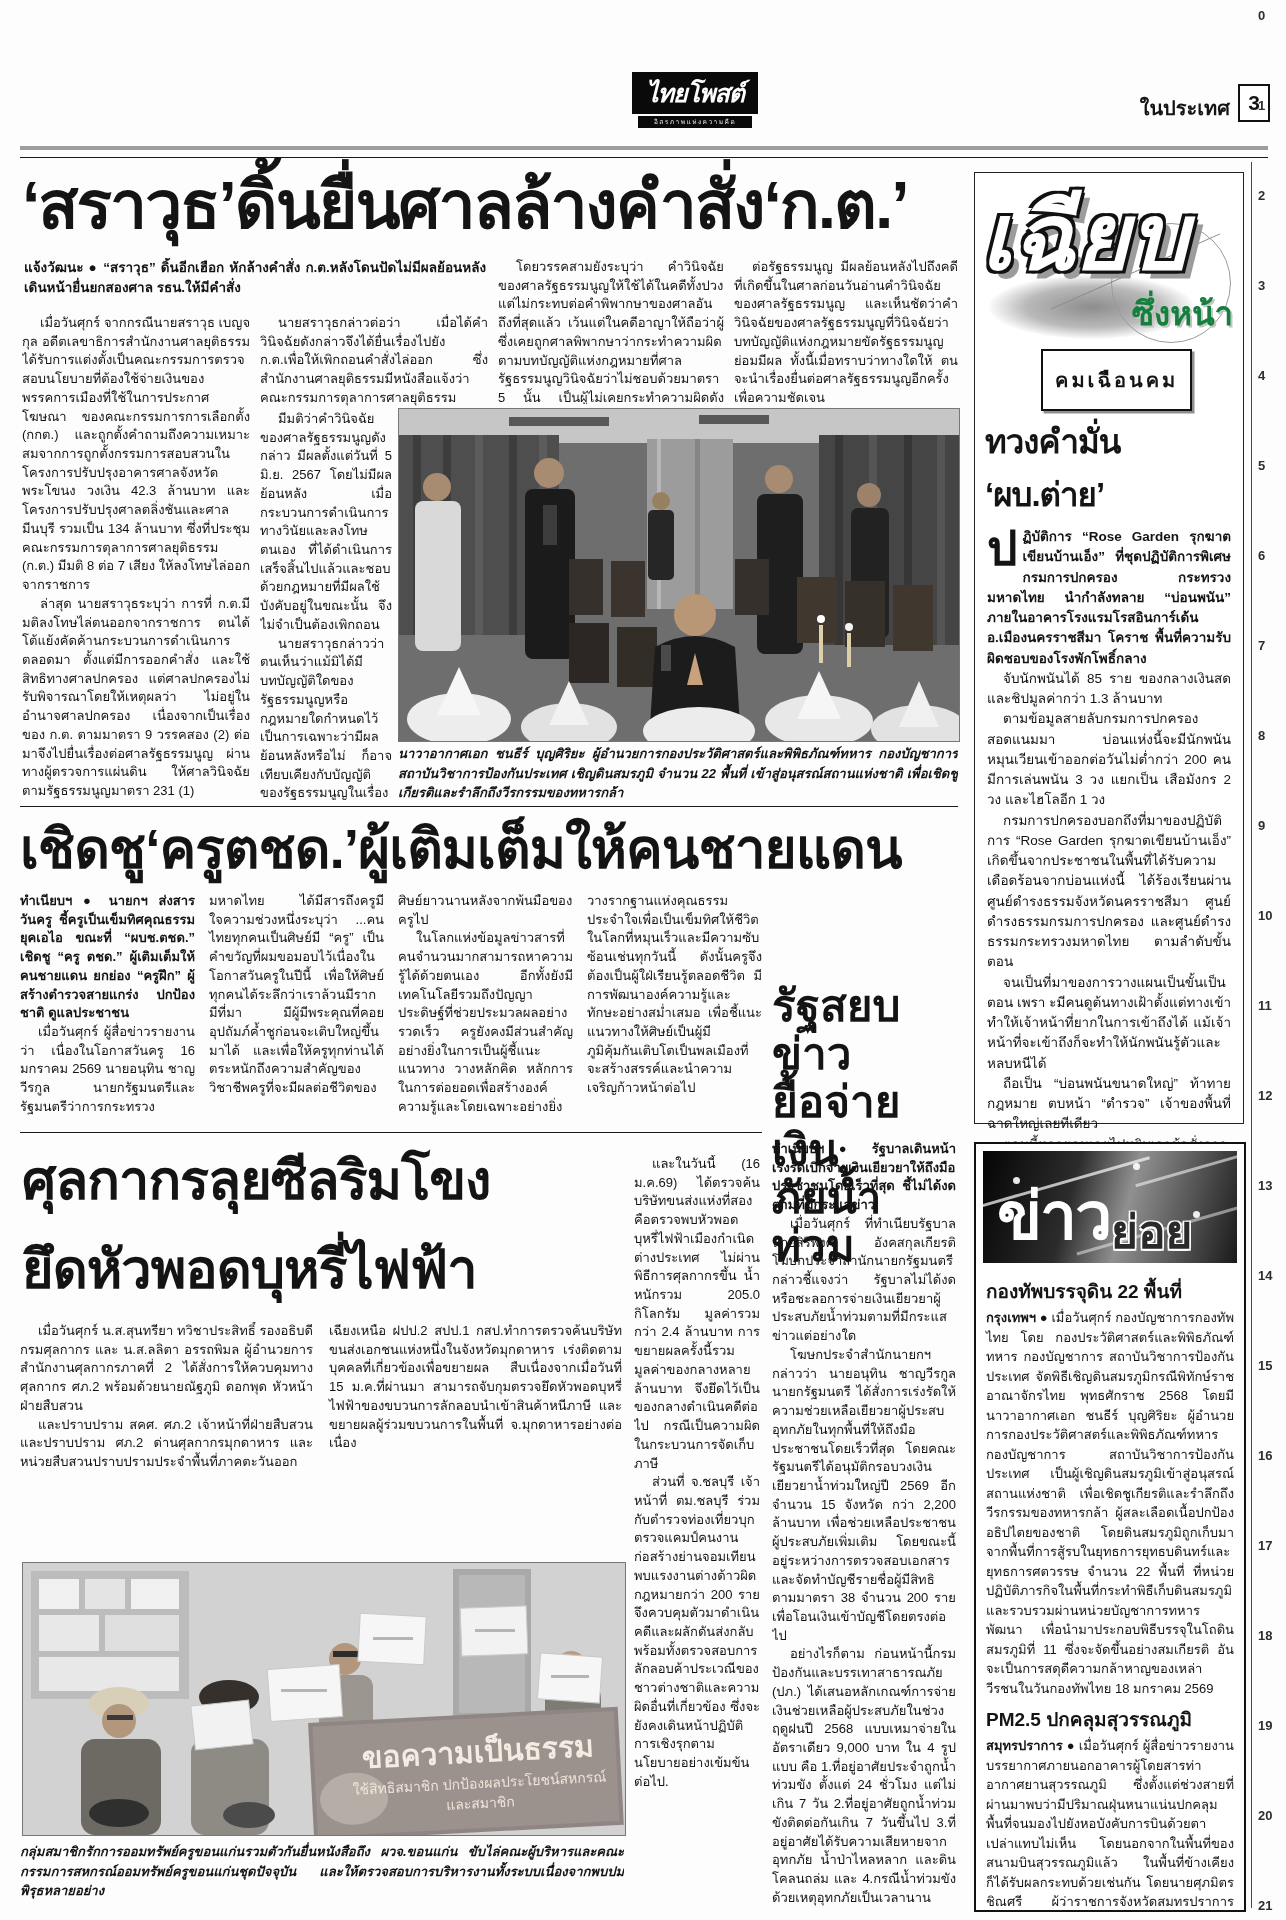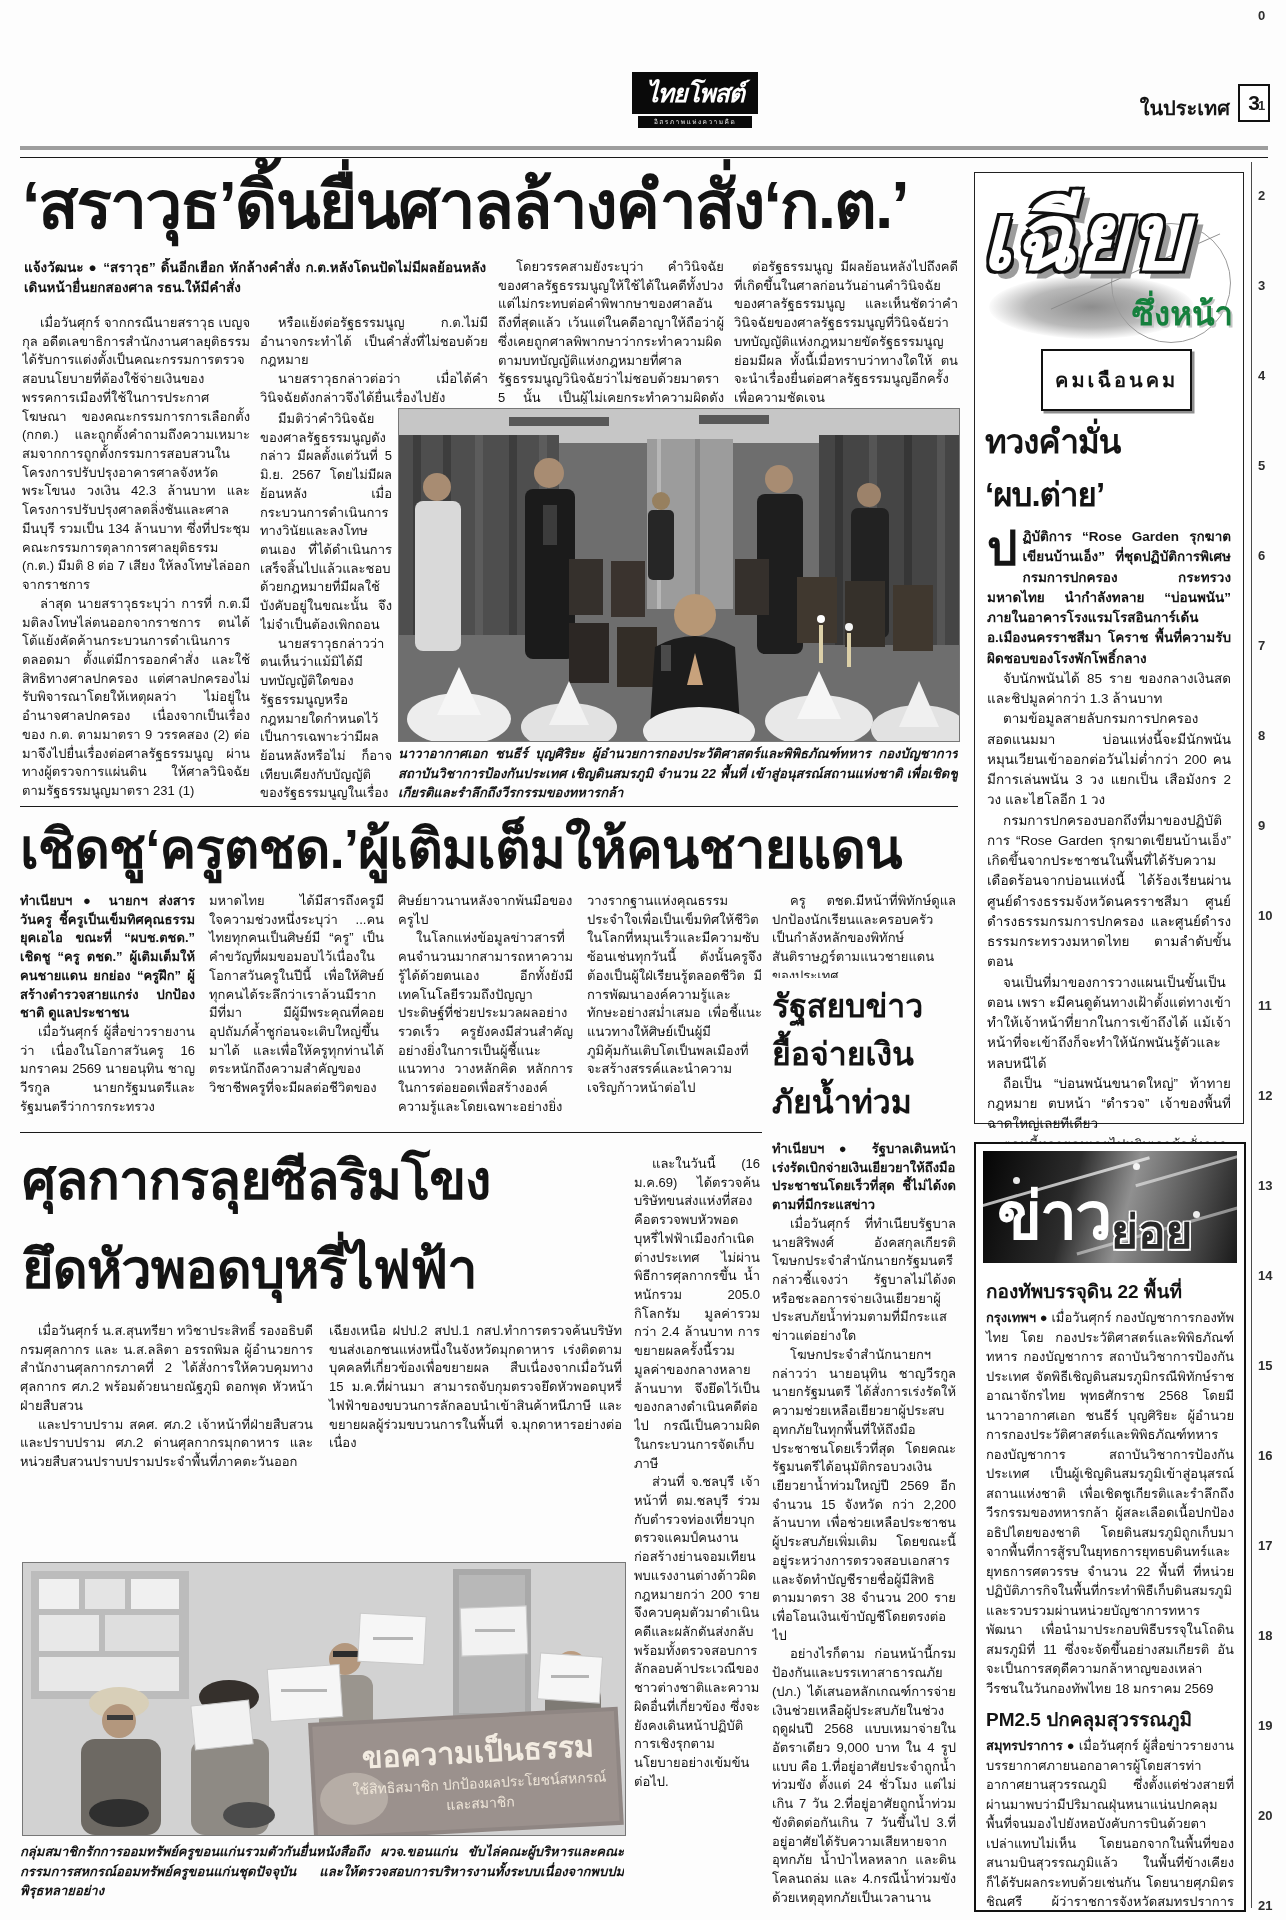--- a/index.html
+++ b/index.html
@@ -16,21 +16,21 @@
   .page-box{position:absolute;left:1238px;top:84px;width:28px;height:34px;border:2.5px solid #111;
             font-size:21px;font-weight:800;display:flex;align-items:center;justify-content:center;background:#fff;}
   .rule-double{position:absolute;left:20px;top:146px;width:1248px;height:7px;
                border-top:4px solid #9e9e9e;border-bottom:1.5px solid #1a1a1a;}
   
   .h1{position:absolute;left:22px;top:156px;width:940px;font-size:66px;line-height:98px;font-weight:800;
       letter-spacing:-2px;white-space:nowrap;}
   .h2{position:absolute;left:20px;top:810px;width:940px;font-size:55px;line-height:78px;font-weight:800;
       letter-spacing:-1px;white-space:nowrap;}
   .h3{position:absolute;left:22px;top:1136px;width:600px;font-size:54px;line-height:89px;font-weight:800;letter-spacing:-1px;}
-  .h-flood{position:absolute;left:772px;top:982px;width:190px;font-size:32px;line-height:48px;font-weight:800;}
+  .h-flood{position:absolute;left:772px;top:982px;width:190px;font-size:44px;line-height:48px;font-weight:800;}
   
   .bt{font-size:13px;line-height:1.44;text-align:justify;}
   .bt p{margin:0;text-indent:18px;}
   .bt p.nk{text-indent:0;font-weight:700;}
   .kick{font-size:13.5px;font-weight:700;line-height:1.45;text-align:justify;}
   .caption{font-size:13px;font-weight:700;font-style:italic;line-height:1.5;text-align:justify;}
   .cols4{column-count:4;column-gap:14px;}
   .cols2{column-count:2;column-gap:16px;}
   .hrule{position:absolute;border-top:1.5px solid #1a1a1a;height:0;}
   
@@ -83,21 +83,20 @@
   <div class="vrule"></div>
 
   <div class="h1">‘สราวุธ’ดิ้นยื่นศาลล้างคำสั่ง‘ก.ต.’</div>
   <div class="abs kick" style="left:24px;top:258px;width:462px;height:50px;">แจ้งวัฒนะ ● “สราวุธ” ดิ้นอีกเฮือก หักล้างคำสั่ง ก.ต.หลังโดนปัดไม่มีผลย้อนหลัง เดินหน้ายื่นยกสองศาล รธน.ให้มีคำสั่ง</div>
   <div class="abs bt" style="left:22px;top:314px;width:228px;height:490px;">
       <p>เมื่อวันศุกร์ จากกรณีนายสราวุธ เบญจกุล อดีตเลขาธิการสำนักงานศาลยุติธรรม ได้รับการแต่งตั้งเป็นคณะกรรมการตรวจสอบนโยบายที่ต้องใช้จ่ายเงินของพรรคการเมืองที่ใช้ในการประกาศโฆษณา ของคณะกรรมการการเลือกตั้ง (กกต.) และถูกตั้งคำถามถึงความเหมาะสมจากการถูกตั้งกรรมการสอบสวนในโครงการปรับปรุงอาคารศาลจังหวัดพระโขนง วงเงิน 42.3 ล้านบาท และโครงการปรับปรุงศาลตลิ่งชันและศาลมีนบุรี รวมเป็น 134 ล้านบาท ซึ่งที่ประชุมคณะกรรมการตุลาการศาลยุติธรรม (ก.ต.) มีมติ 8 ต่อ 7 เสียง ให้ลงโทษไล่ออกจากราชการ</p>
       <p>ล่าสุด นายสราวุธระบุว่า การที่ ก.ต.มีมติลงโทษไล่ตนออกจากราชการ ตนได้โต้แย้งคัดค้านกระบวนการดำเนินการตลอดมา ตั้งแต่มีการออกคำสั่ง และใช้สิทธิทางศาลปกครอง แต่ศาลปกครองไม่รับพิจารณาโดยให้เหตุผลว่า ไม่อยู่ในอำนาจศาลปกครอง เนื่องจากเป็นเรื่องของ ก.ต. ตามมาตรา 9 วรรคสอง (2) ต่อมาจึงไปยื่นเรื่องต่อศาลรัฐธรรมนูญ ผ่านทางผู้ตรวจการแผ่นดิน ให้ศาลวินิจฉัยตามรัฐธรรมนูญมาตรา 231 (1)</p>
       <p>นายสราวุธกล่าวว่า ต่อมาศาลรัฐธรรมนูญมีคำวินิจฉัยว่า พ.ร.บ.ระเบียบบริหารราชการศาลยุติธรรม พ.ศ. 2543 มาตรา 22 (1) เฉพาะส่วนที่บัญญัติให้คณะกรรมการตุลาการศาลยุติธรรมมีอำนาจดำเนินการทางวินัยนั้นได้ เช่นเดียวกับข้าราชการตุลาการ ขัด</p>
     </div>
   <div class="abs bt" style="left:260px;top:314px;width:228px;height:92px;">
-      <p>หรือแย้งต่อรัฐธรรมนูญ ก.ต.ไม่มีอำนาจกระทำได้ เป็นคำสั่งที่ไม่ชอบด้วยกฎหมาย</p>
       <p>นายสราวุธกล่าวต่อว่า เมื่อได้คำวินิจฉัยดังกล่าวจึงได้ยื่นเรื่องไปยัง ก.ต.เพื่อให้เพิกถอนคำสั่งไล่ออก ซึ่งสำนักงานศาลยุติธรรมมีหนังสือแจ้งว่า คณะกรรมการตุลาการศาลยุติธรรม</p>
     </div>
   <div class="abs bt" style="left:260px;top:410px;width:132px;height:390px;">
       <p>มีมติว่าคำวินิจฉัยของศาลรัฐธรรมนูญดังกล่าว มีผลตั้งแต่วันที่ 5 มิ.ย. 2567 โดยไม่มีผลย้อนหลัง เมื่อกระบวนการดำเนินการทางวินัยและลงโทษตนเอง ที่ได้ดำเนินการเสร็จสิ้นไปแล้วและชอบด้วยกฎหมายที่มีผลใช้บังคับอยู่ในขณะนั้น จึงไม่จำเป็นต้องเพิกถอน</p>
       <p>นายสราวุธกล่าวว่า ตนเห็นว่าแม้มิได้มีบทบัญญัติใดของรัฐธรรมนูญหรือกฎหมายใดกำหนดไว้เป็นการเฉพาะว่ามีผลย้อนหลังหรือไม่ ก็อาจเทียบเคียงกับบัญญัติของรัฐธรรมนูญในเรื่องบทบัญญัติของกฎหมายที่ขัดหรือแย้งต่อรัฐธรรมนูญที่เกี่ยวข้องได้ คือมาตรา 212 และมาตรา 5 ที่บัญญัติว่า ในการที่ศาลจะใช้บทบัญญัติแห่งกฎหมายบังคับแก่คดีใด ถ้าศาลเห็นเองหรือคู่ความโต้แย้งพร้อมด้วยเหตุผลว่าบทบัญญัติแห่งกฎหมายนั้นต้องด้วยมาตรา 5 และยังไม่มีคำวินิจฉัยของศาลรัฐธรรมนูญในส่วนที่เกี่ยวข้องนั้น ให้ศาลส่งความเห็นต่อศาลรัฐธรรมนูญ</p>
     </div>
   <div class="abs bt" style="left:498px;top:258px;width:226px;height:146px;">
       <p>โดยวรรคสามยังระบุว่า คำวินิจฉัยของศาลรัฐธรรมนูญให้ใช้ได้ในคดีทั้งปวง แต่ไม่กระทบต่อคำพิพากษาของศาลอันถึงที่สุดแล้ว เว้นแต่ในคดีอาญาให้ถือว่าผู้ซึ่งเคยถูกศาลพิพากษาว่ากระทำความผิด ตามบทบัญญัติแห่งกฎหมายที่ศาลรัฐธรรมนูญวินิจฉัยว่าไม่ชอบด้วยมาตรา 5 นั้น เป็นผู้ไม่เคยกระทำความผิดดังกล่าว หรือถ้าผู้นั้นยังรับโทษอยู่ก็ให้ปล่อยตัวไป แต่ไม่ก่อให้เกิดสิทธิที่จะเรียกร้องค่าชดเชยหรือค่าเสียหาย</p>
     </div>
   <div class="abs bt" style="left:734px;top:258px;width:224px;height:146px;">
@@ -185,23 +184,20 @@
     </svg>
   </div>
   <div class="abs caption" style="left:398px;top:744px;width:560px;height:60px;">นาวาอากาศเอก ชนธีร์ บุญศิริยะ ผู้อำนวยการกองประวัติศาสตร์และพิพิธภัณฑ์ทหาร กองบัญชาการ สถาบันวิชาการป้องกันประเทศ เชิญดินสมรภูมิ จำนวน 22 พื้นที่ เข้าสู่อนุสรณ์สถานแห่งชาติ เพื่อเชิดชูเกียรติและรำลึกถึงวีรกรรมของทหารกล้า</div>
 
   <div class="hrule" style="left:20px;top:806px;width:938px;"></div>
 
   <div class="h2">เชิดชู‘ครูตชด.’ผู้เติมเต็มให้คนชายแดน</div>
   <div class="abs bt cols4" style="left:20px;top:892px;width:742px;height:236px;">
     <p class="nk">ทำเนียบฯ ● นายกฯ ส่งสารวันครู ชี้ครูเป็นเข็มทิศคุณธรรมยุคเอไอ ขณะที่ “ผบช.ตชด.” เชิดชู “ครู ตชด.” ผู้เติมเต็มให้คนชายแดน ยกย่อง “ครูฝึก” ผู้สร้างตำรวจสายแกร่ง ปกป้องชาติ ดูแลประชาชน</p>
     <span><p>เมื่อวันศุกร์ ผู้สื่อข่าวรายงานว่า เนื่องในโอกาสวันครู 16 มกราคม 2569 นายอนุทิน ชาญวีรกูล นายกรัฐมนตรีและรัฐมนตรีว่าการกระทรวงมหาดไทย ได้มีสารถึงครูมีใจความช่วงหนึ่งระบุว่า ...คนไทยทุกคนเป็นศิษย์มี “ครู” เป็นคำขวัญที่ผมขอมอบไว้เนื่องในโอกาสวันครูในปีนี้ เพื่อให้ศิษย์ทุกคนได้ระลึกว่าเราล้วนมีราก มีที่มา มีผู้มีพระคุณที่คอยอุปถัมภ์ค้ำชูก่อนจะเติบใหญ่ขึ้นมาได้ และเพื่อให้ครูทุกท่านได้ตระหนักถึงความสำคัญของวิชาชีพครูที่จะมีผลต่อชีวิตของศิษย์ยาวนานหลังจากพ้นมือของครูไป</p><p>ในโลกแห่งข้อมูลข่าวสารที่คนจำนวนมากสามารถหาความรู้ได้ด้วยตนเอง อีกทั้งยังมีเทคโนโลยีรวมถึงปัญญาประดิษฐ์ที่ช่วยประมวลผลอย่างรวดเร็ว ครูยังคงมีส่วนสำคัญอย่างยิ่งในการเป็นผู้ชี้แนะแนวทาง วางหลักคิด หลักการในการต่อยอดเพื่อสร้างองค์ความรู้และโดยเฉพาะอย่างยิ่งวางรากฐานแห่งคุณธรรมประจำใจเพื่อเป็นเข็มทิศให้ชีวิตในโลกที่หมุนเร็วและมีความซับซ้อนเช่นทุกวันนี้ ดังนั้นครูจึงต้องเป็นผู้ใฝ่เรียนรู้ตลอดชีวิต มีการพัฒนาองค์ความรู้และทักษะอย่างสม่ำเสมอ เพื่อชี้แนะแนวทางให้ศิษย์เป็นผู้มีภูมิคุ้มกันเติบโตเป็นพลเมืองที่จะสร้างสรรค์และนำความเจริญก้าวหน้าต่อไป</p></span>
-  </div>
-  <div class="abs bt" style="left:772px;top:892px;width:184px;height:86px;">
-    <p>ครู ตชด.มีหน้าที่พิทักษ์ดูแลปกป้องนักเรียนและครอบครัว เป็นกำลังหลักของพิทักษ์สันติราษฎร์ตามแนวชายแดนของประเทศ</p>
   </div>
 
   <div class="h-flood">
     <div>รัฐสยบข่าว</div>
     <div>ยื้อจ่ายเงิน</div>
     <div>ภัยน้ำท่วม</div>
   </div>
   <div class="abs bt" style="left:772px;top:1140px;width:184px;height:766px;">
     <p class="nk"><b>ทำเนียบฯ ●</b> <span>รัฐบาลเดินหน้าเร่งรัดเบิกจ่ายเงินเยียวยาให้ถึงมือประชาชนโดยเร็วที่สุด ชี้ไม่ได้งดตามที่มีกระแสข่าว</span></p>
     <span><p>เมื่อวันศุกร์ ที่ทำเนียบรัฐบาล นายสิริพงศ์ อังคสกุลเกียรติ โฆษกประจำสำนักนายกรัฐมนตรี กล่าวชี้แจงว่า รัฐบาลไม่ได้งด หรือชะลอการจ่ายเงินเยียวยาผู้ประสบภัยน้ำท่วมตามที่มีกระแสข่าวแต่อย่างใด</p><p>โฆษกประจำสำนักนายกฯ กล่าวว่า นายอนุทิน ชาญวีรกูล นายกรัฐมนตรี ได้สั่งการเร่งรัดให้ความช่วยเหลือเยียวยาผู้ประสบอุทกภัยในทุกพื้นที่ให้ถึงมือประชาชนโดยเร็วที่สุด โดยคณะรัฐมนตรีได้อนุมัติกรอบวงเงินเยียวยาน้ำท่วมใหญ่ปี 2569 อีกจำนวน 15 จังหวัด กว่า 2,200 ล้านบาท เพื่อช่วยเหลือประชาชนผู้ประสบภัยเพิ่มเติม โดยขณะนี้อยู่ระหว่างการตรวจสอบเอกสารและจัดทำบัญชีรายชื่อผู้มีสิทธิตามมาตรา 38 จำนวน 200 ราย เพื่อโอนเงินเข้าบัญชีโดยตรงต่อไป</p><p>อย่างไรก็ตาม ก่อนหน้านี้กรมป้องกันและบรรเทาสาธารณภัย (ปภ.) ได้เสนอหลักเกณฑ์การจ่ายเงินช่วยเหลือผู้ประสบภัยในช่วงฤดูฝนปี 2568 แบบเหมาจ่ายในอัตราเดียว 9,000 บาท ใน 4 รูปแบบ คือ 1.ที่อยู่อาศัยประจำถูกน้ำท่วมขัง ตั้งแต่ 24 ชั่วโมง แต่ไม่เกิน 7 วัน 2.ที่อยู่อาศัยถูกน้ำท่วมขังติดต่อกันเกิน 7 วันขึ้นไป 3.ที่อยู่อาศัยได้รับความเสียหายจากอุทกภัย น้ำป่าไหลหลาก และดินโคลนถล่ม และ 4.กรณีน้ำท่วมขังด้วยเหตุอุทกภัยเป็นเวลานาน เนื่องจากต้องอาศัยประจำในอาคารสูงที่น้ำท่วมไม่ถึง ชั้นที่ผู้ประสบภัยพักอาศัย แต่ส่งผลกระทบให้ไม่สามารถดำรงชีวิตได้ตามปกติ ติดต่อกันเกิน 7 วันขึ้นไป.</p></span>

